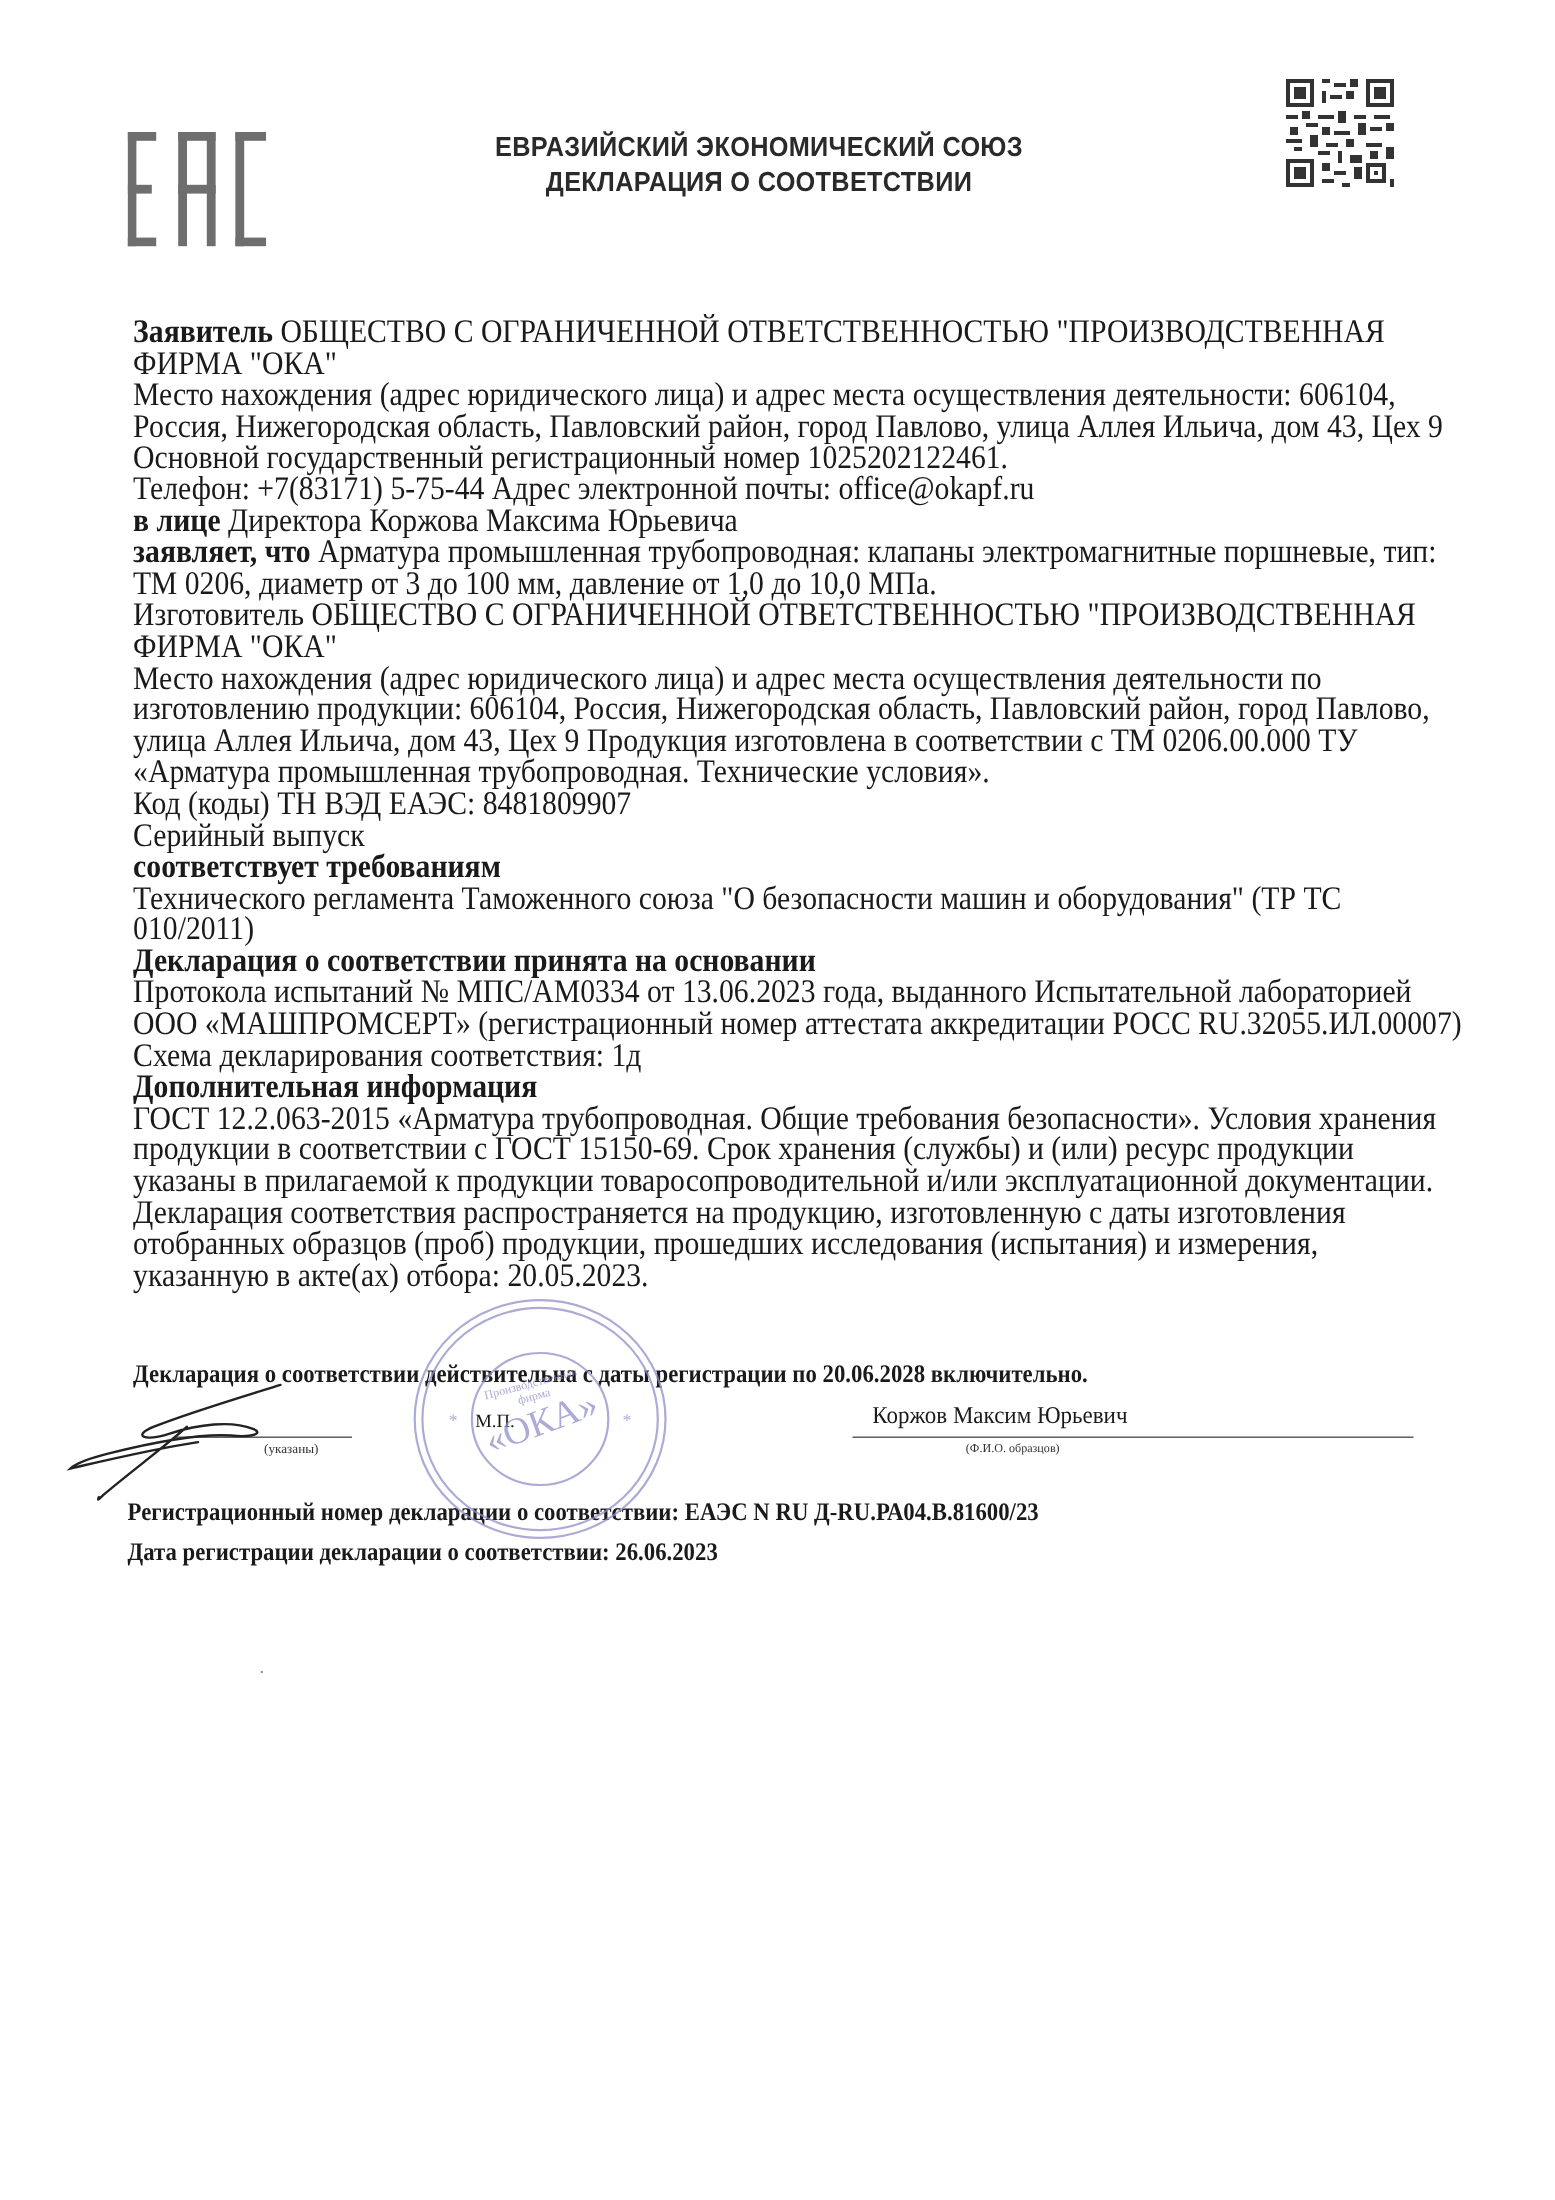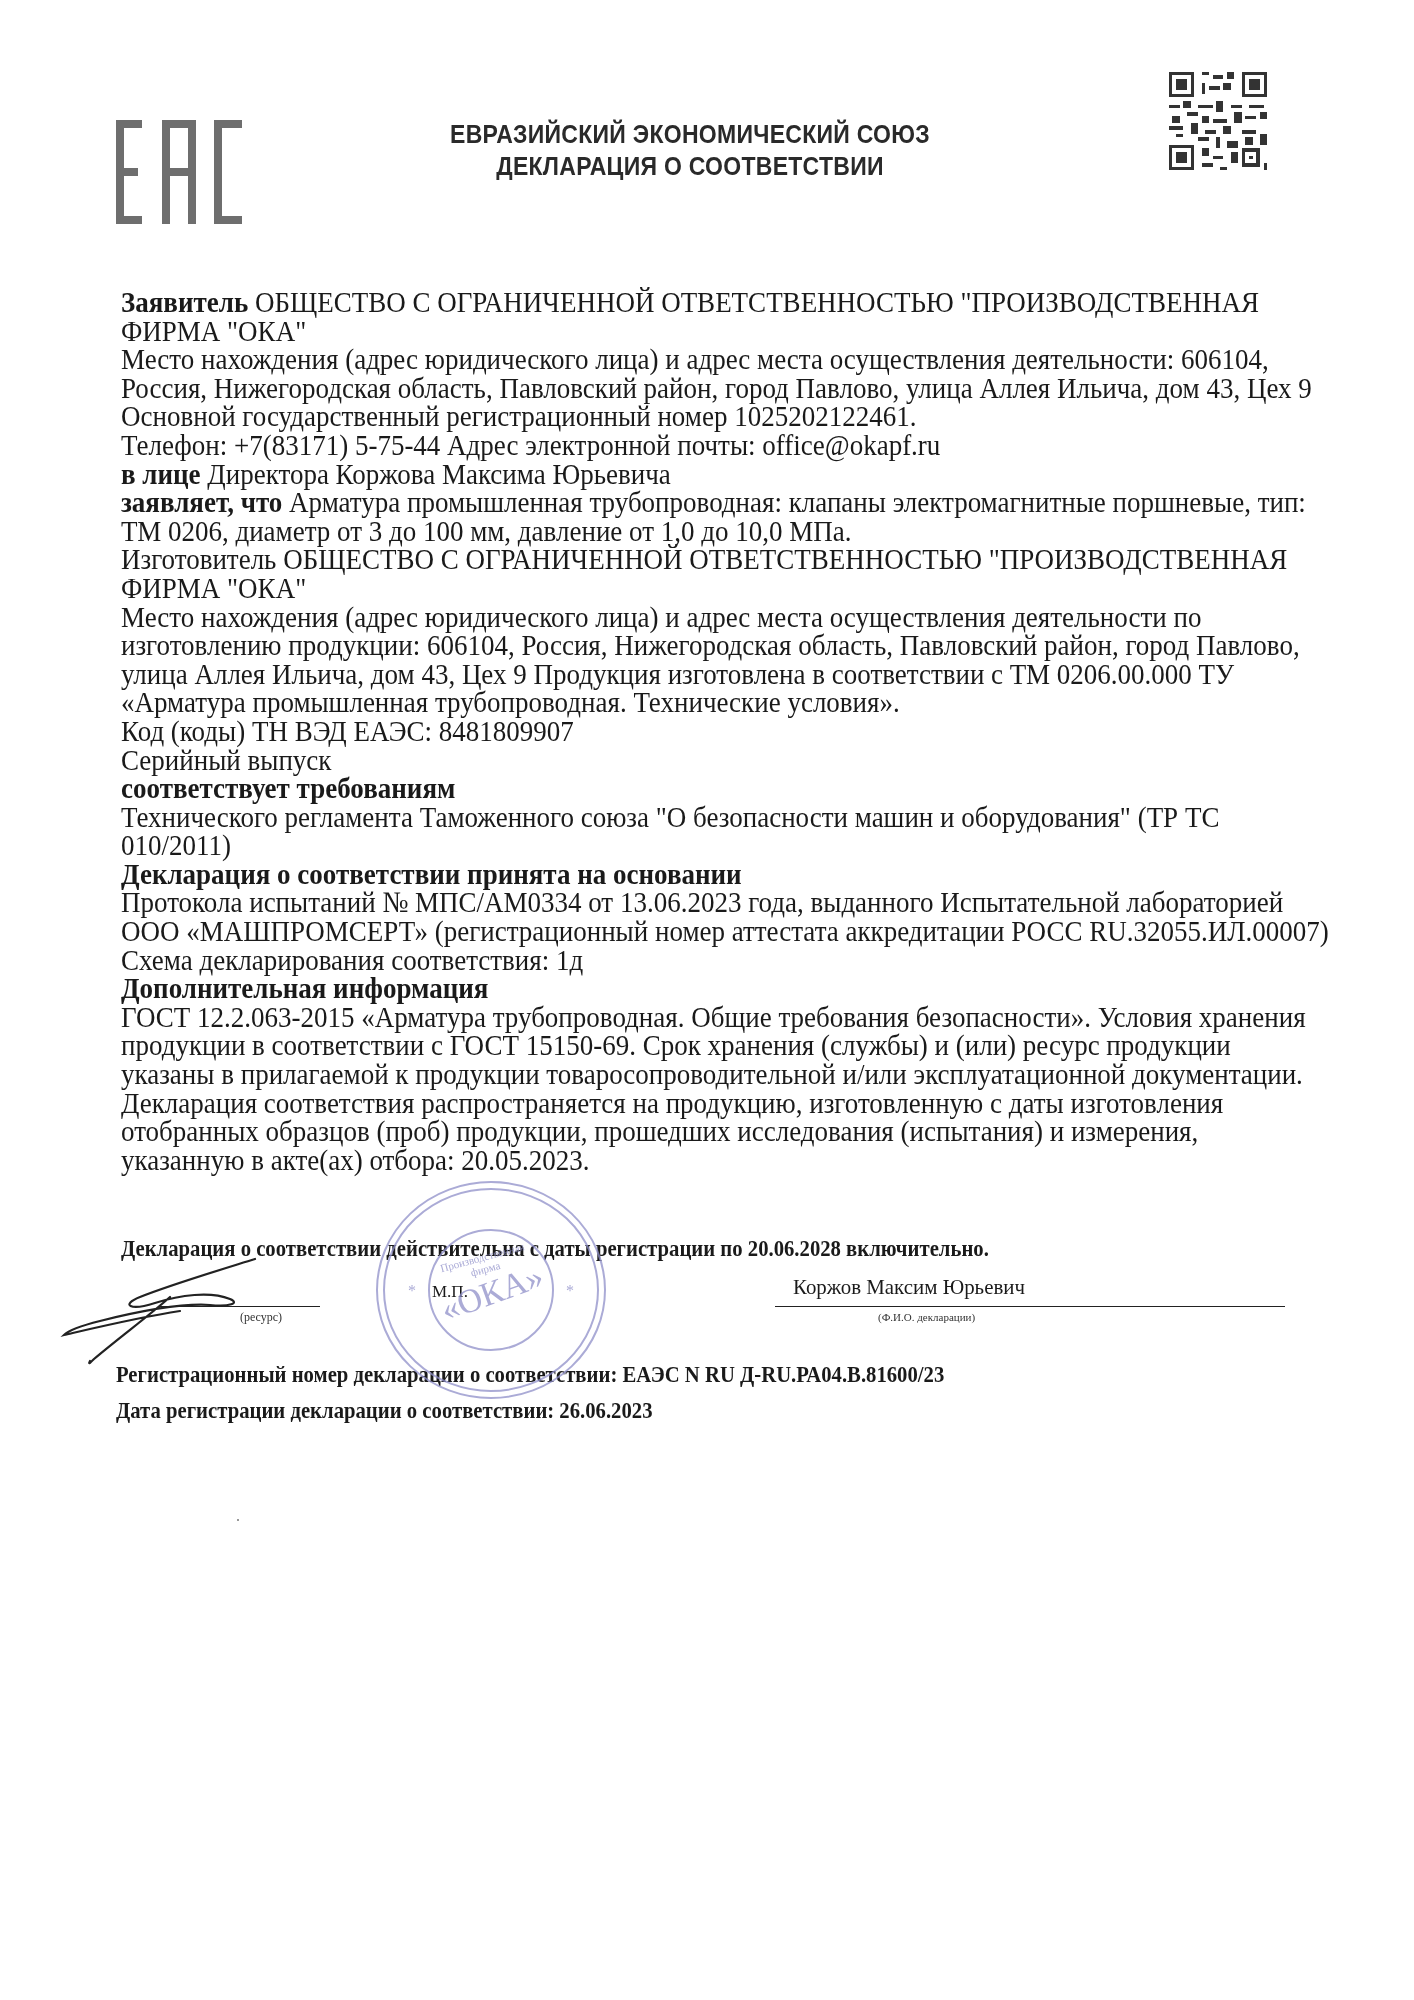--- a/index.html
+++ b/index.html
@@ -141,25 +141,25 @@
   <div class="line">указаны в прилагаемой к продукции товаросопроводительной и/или эксплуатационной документации.</div>
   <div class="line">Декларация соответствия распространяется на продукцию, изготовленную с даты изготовления</div>
   <div class="line">отобранных образцов (проб) продукции, прошедших исследования (испытания) и измерения,</div>
   <div class="line">указанную в акте(ах) отбора: 20.05.2023.</div>
 </div>
 
 <div class="validity">Декларация о соответствии действительна с даты регистрации по 20.06.2028 включительно.</div>
 
 <div class="sig-area">
   <div class="sig-line-left"></div>
-  <div class="sig-caption" style="left:240px; top:50px;">(ресурс)</div>
+  <div class="sig-caption" style="left:240px; top:50px;">(указаны)</div>
   <div class="mp-label">М.П.</div>
   <div class="applicant-name">Коржов Максим Юрьевич</div>
   <div class="sig-line-right"></div>
-  <div class="sig-caption" style="left:878px; top:51px; font-size:11px;">(Ф.И.О. декларации)</div>
+  <div class="sig-caption" style="left:878px; top:51px; font-size:11px;">(Ф.И.О. образцов)</div>
 </div>
 
 <div class="reg-number">Регистрационный номер декларации о соответствии: ЕАЭС N RU Д-RU.РА04.В.81600/23</div>
 <div class="reg-date">Дата регистрации декларации о соответствии:  26.06.2023</div>
 
 <svg class="signature" viewBox="0 0 210 110">
   <path d="M195 4 C150 18 110 30 80 42 C60 50 70 56 95 48 C120 40 150 36 170 44 C180 48 170 52 150 50 C120 48 80 56 40 66 C20 71 8 76 4 80 C30 74 80 62 120 56 M110 42 C90 60 60 82 34 104 C30 108 28 110 30 106" fill="none" stroke="#222" stroke-width="2.2" stroke-linecap="round"></path>
 </svg>
 
 <svg class="stamp" viewBox="0 0 238 224">

